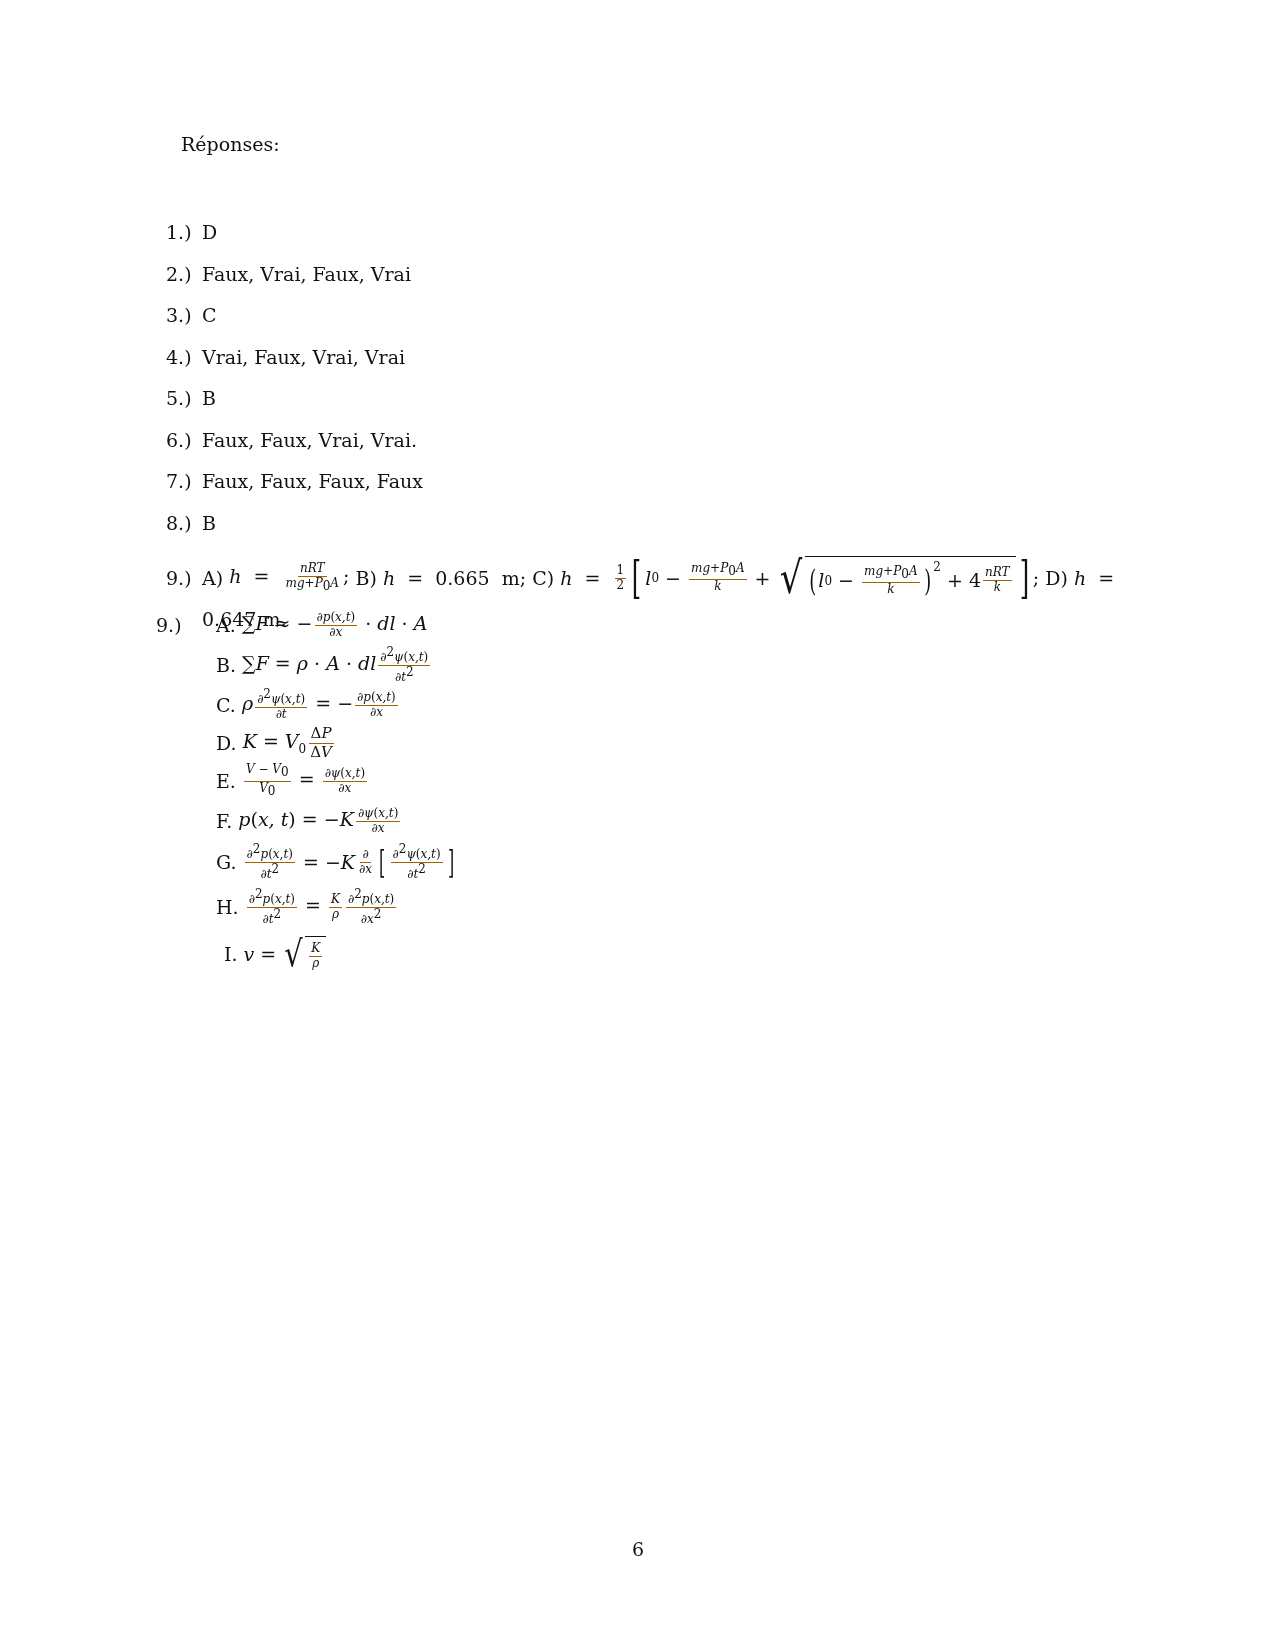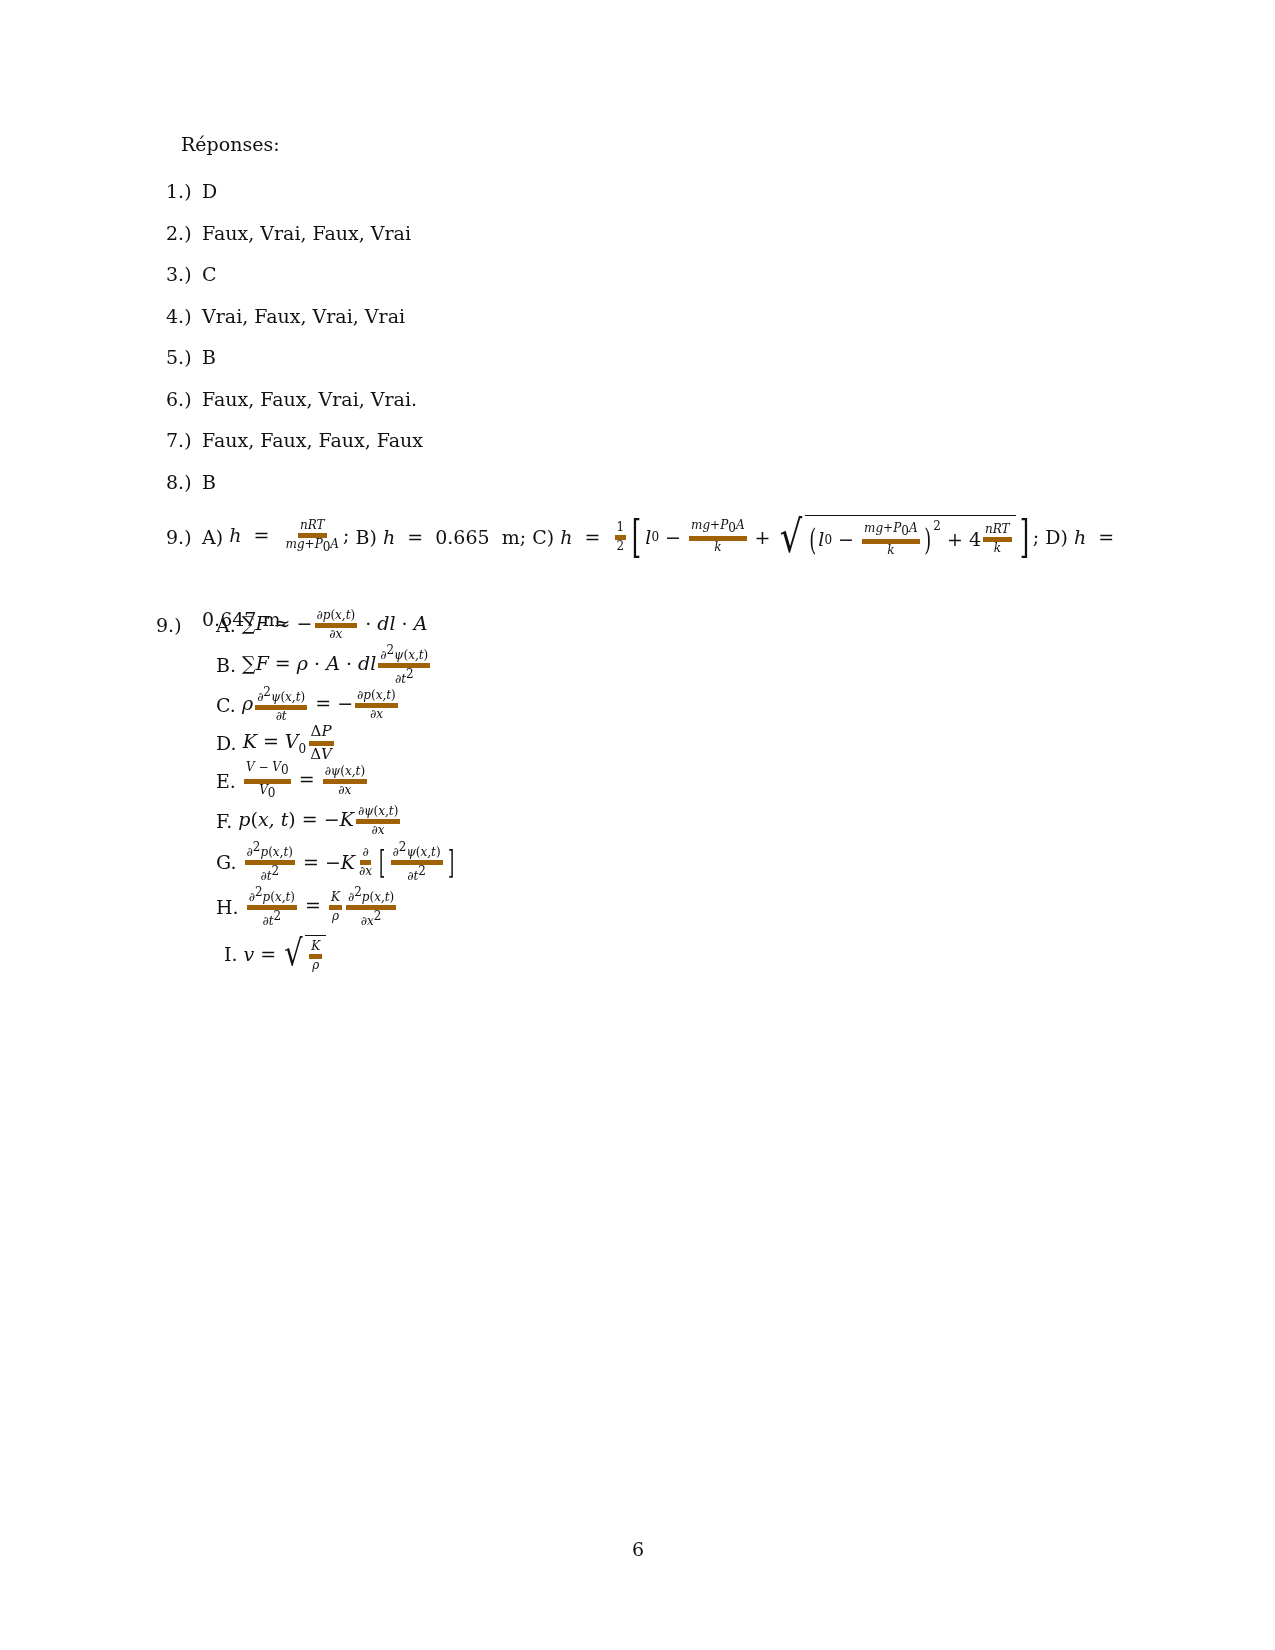--- a/index.html
+++ b/index.html
@@ -2,25 +2,25 @@
 <html><head>
 <meta charset="utf-8">
 <style>
   html, body { margin: 0; padding: 0; background: #ffffff; }
   body { width: 1275px; height: 1650px; position: relative; overflow: hidden;
          font-family: "DejaVu Serif", "Liberation Serif", serif; color: #111; }
   .page { position: absolute; left: 0; top: 4px; width: 1242px; height: 1650px; }
   .abs { position: absolute; white-space: nowrap; font-size: 19px; line-height: 1; }
   .heading { left: 181px; top: 131px; }
   .num { display: inline-block; width: 36px; }
-  .item { left: 166px; }
+  .item { left: 166px; margin-top: 41px; }
   .math { font-family: "DejaVu Serif", "Liberation Serif", serif; }
   i { font-style: italic; }
   .frac { display: inline-flex; flex-direction: column; align-items: center; vertical-align: middle; font-size: 12px; line-height: 1.15; margin: 0 2px; }
-  .frac .n { border-bottom: 5px solid #a16207; padding: 0 2px; text-align: right; }
+  .frac .n { border-bottom: 1px solid #a16207; padding: 0 2px; text-align: right; }
   .frac .d { padding: 0 2px; }
   .frac.big { font-size: 15px; }
   .bracket { display: inline-block; font-size: 44px; line-height: 1; vertical-align: middle; transform: scaleX(0.55); font-weight: 200; }
   .sqrt { display: inline-flex; align-items: stretch; vertical-align: middle; }
   .sqrt .rad { font-size: 44px; line-height: 1; transform: scaleX(0.8); }
   .sqrt .body { border-top: 1px solid #111; padding: 4px 2px 0 2px; display: inline-flex; align-items: center; }
   .paren { font-size: 30px; vertical-align: middle; transform: scaleX(0.6); display: inline-block; }
   sub { font-size: 12px; }
   sup { font-size: 12px; }
   .sub10 { left: 216px; }

